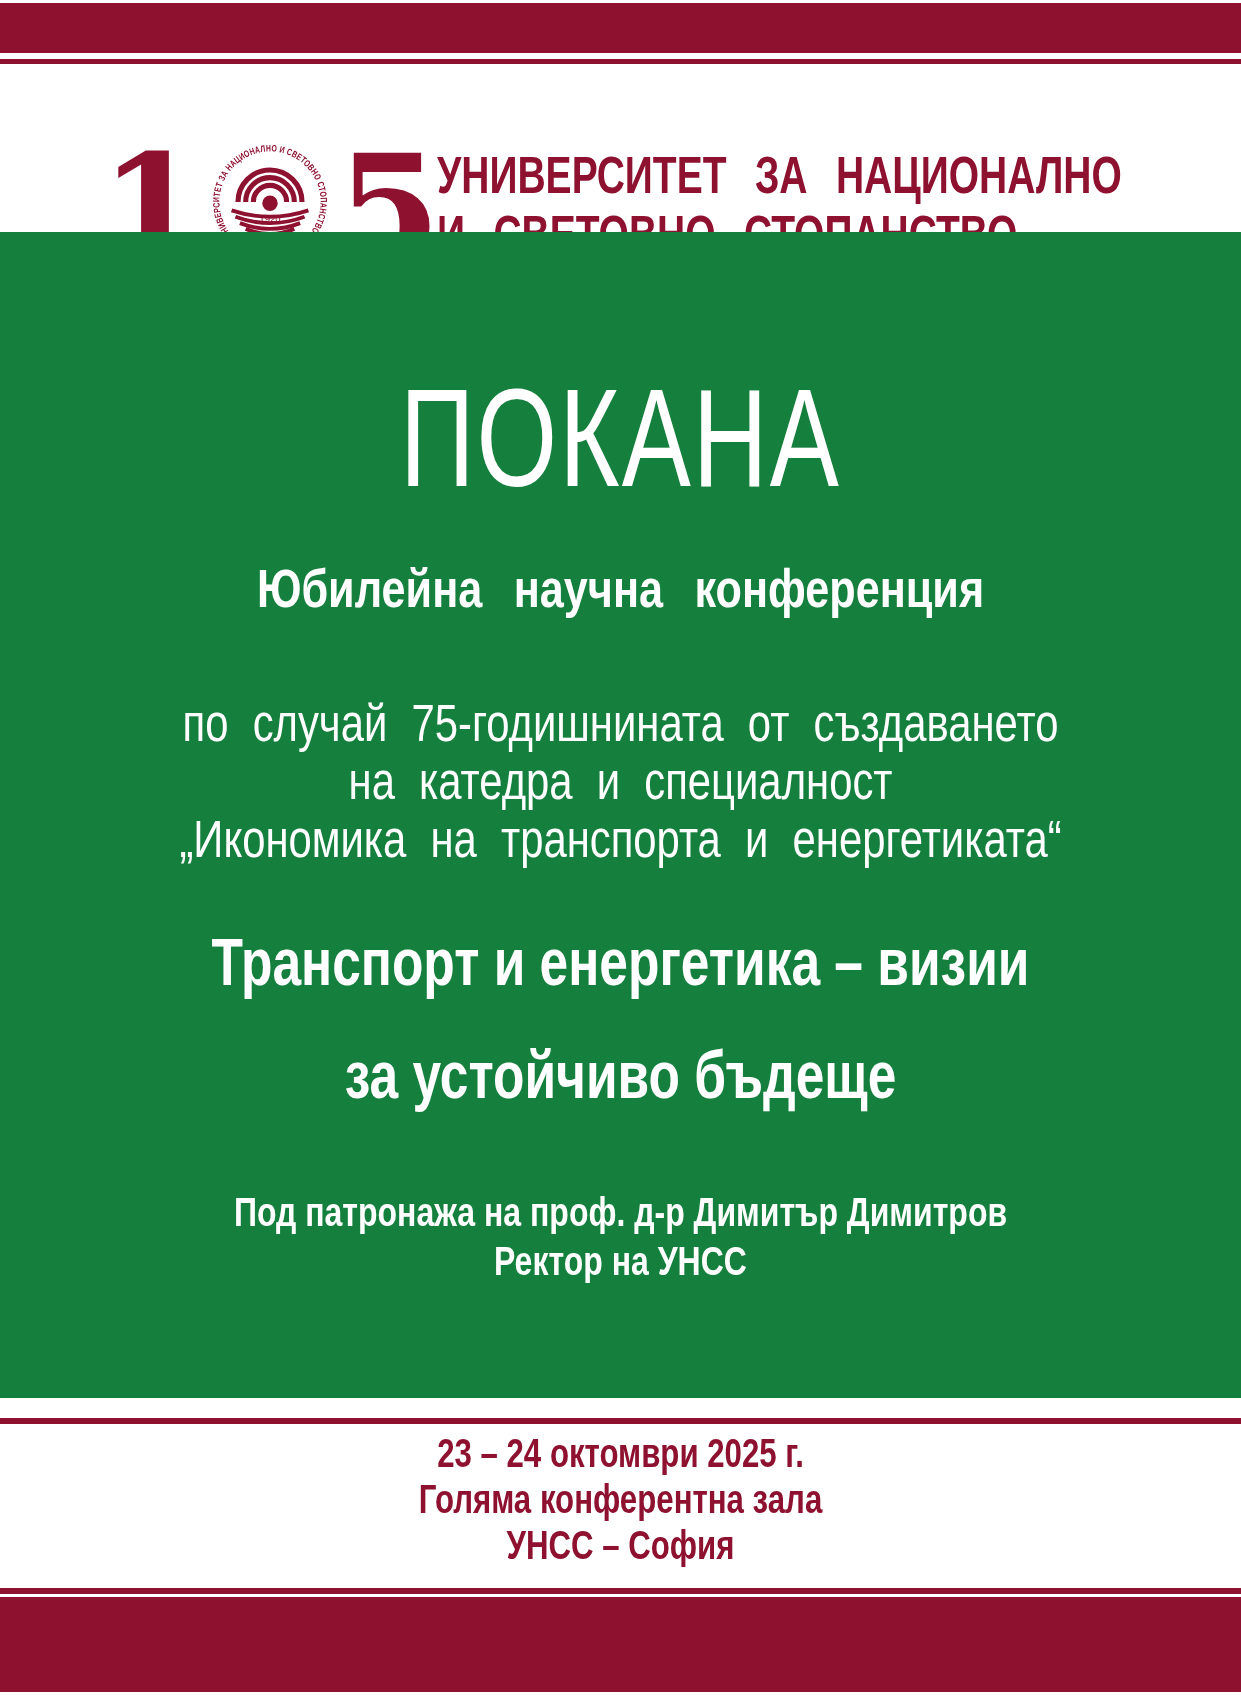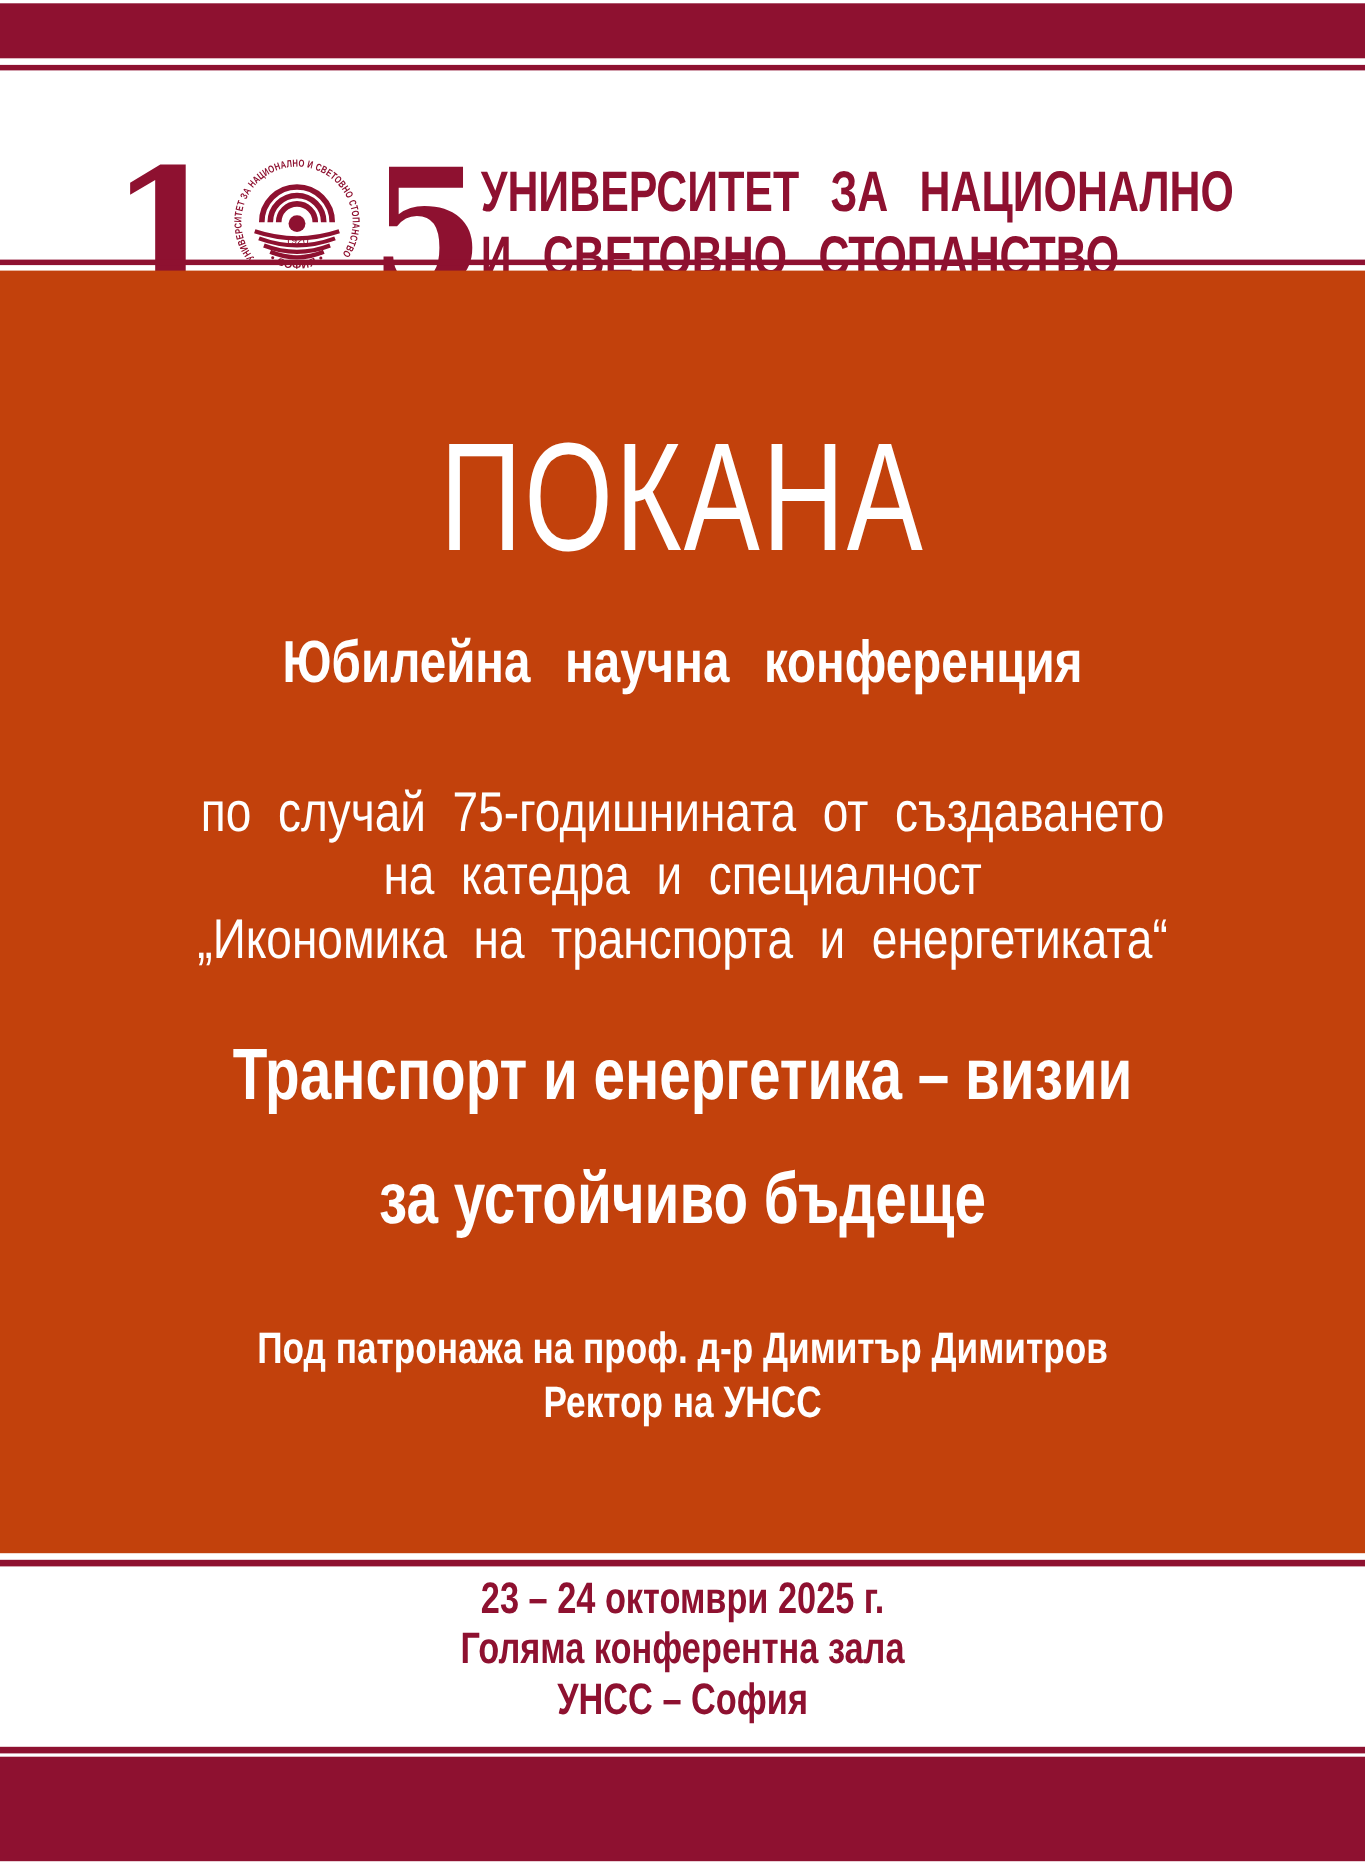--- a/index.html
+++ b/index.html
@@ -22,21 +22,21 @@
     font-family:"DejaVu Serif","Liberation Serif",serif;font-weight:bold;
     font-size:150px;line-height:1;color:#8e1130;letter-spacing:0;
   }
   .logo .seal{width:128px;height:128px;margin:4px 2px 0 2px;display:block;}
   .uni-name{
     position:absolute;left:437px;top:82px;color:#8e1130;font-weight:bold;
     font-size:52px;line-height:59px;letter-spacing:0;word-spacing:0.45em;
     transform:scaleX(0.75);transform-origin:0 0;white-space:nowrap;
   }
   
-  .block{position:absolute;top:246px;height:1166px;left:0;right:0;background:#c2410c;color:#ffffff;}
+  .block{position:absolute;top:232px;height:1166px;left:0;right:0;background:#15803d;color:#ffffff;}
   .block .line{position:absolute;left:0;right:0;text-align:center;white-space:nowrap;transform-origin:50% 0;}
   .title{top:136px;font-size:140px;line-height:1;font-weight:normal;letter-spacing:0.02em;transform:scaleX(0.74);margin:0;}
   .subtitle{top:329px;font-size:54px;line-height:1;font-weight:bold;word-spacing:0.45em;transform:scaleX(0.80);}
   .occasion{top:463px;font-size:51px;line-height:58px;font-weight:normal;word-spacing:0.30em;transform:scaleX(0.82);}
   .conf-1{top:697px;font-size:66px;line-height:1;font-weight:bold;transform:scaleX(0.78);}
   .conf-2{top:810px;font-size:66px;line-height:1;font-weight:bold;transform:scaleX(0.78);}
   .patronage{top:956px;font-size:40px;line-height:49px;font-weight:bold;transform:scaleX(0.80);}
   
   .footer-info{
     position:absolute;top:1430px;left:0;right:0;text-align:center;color:#8e1130;

